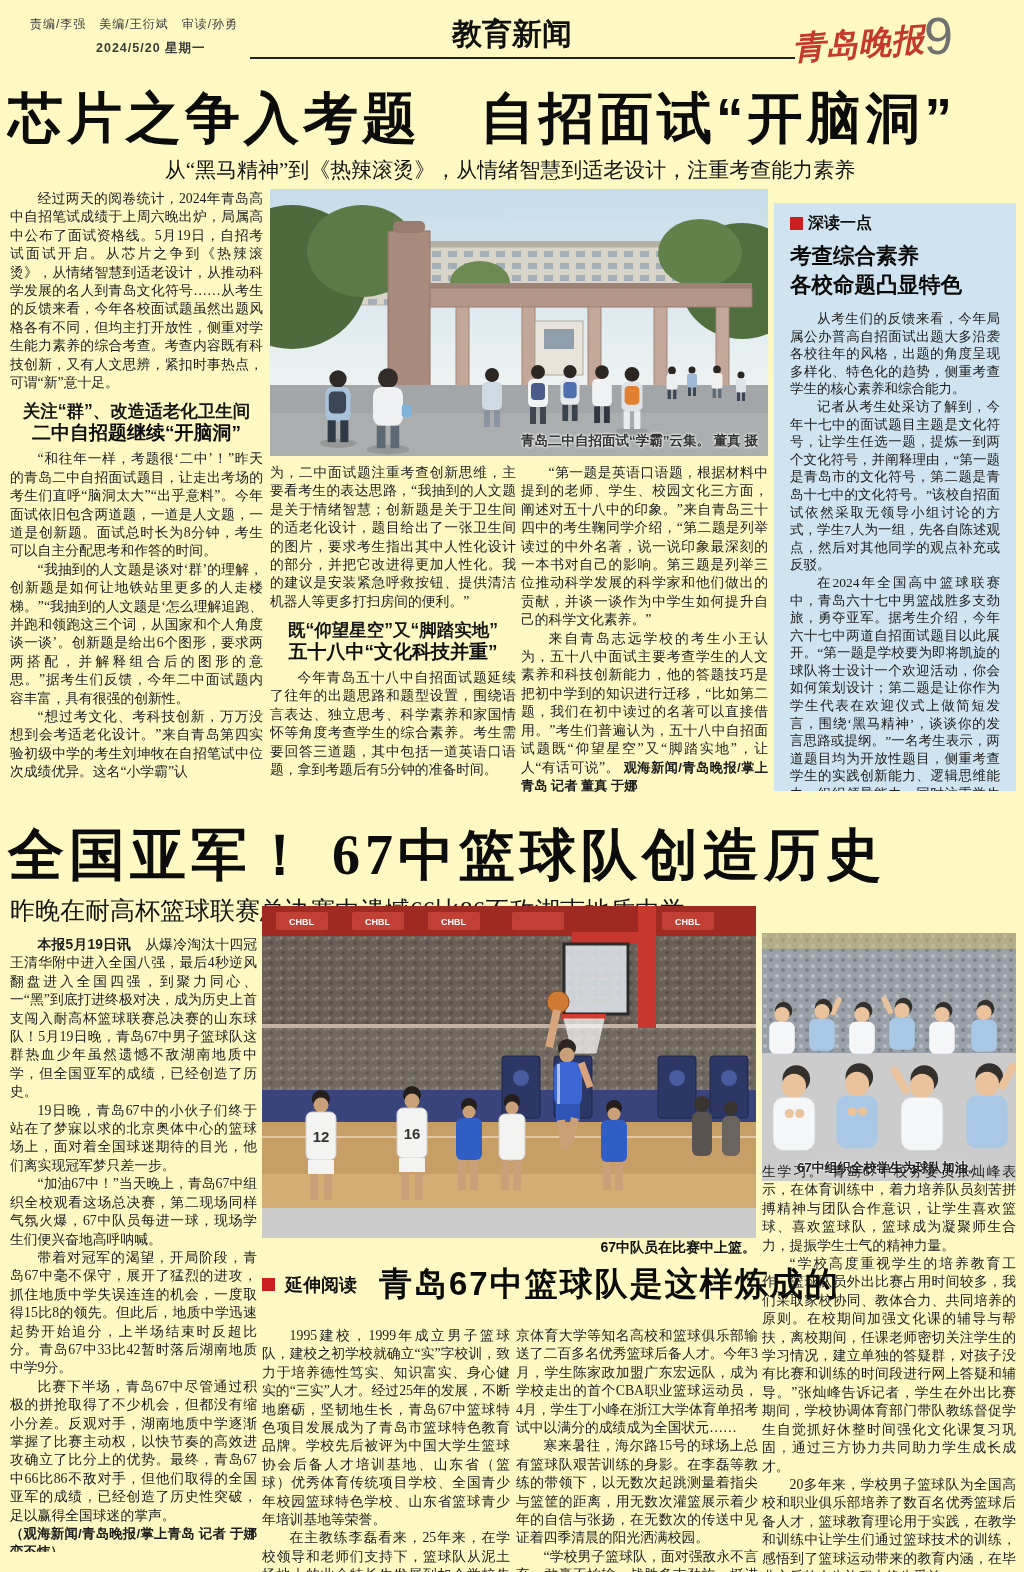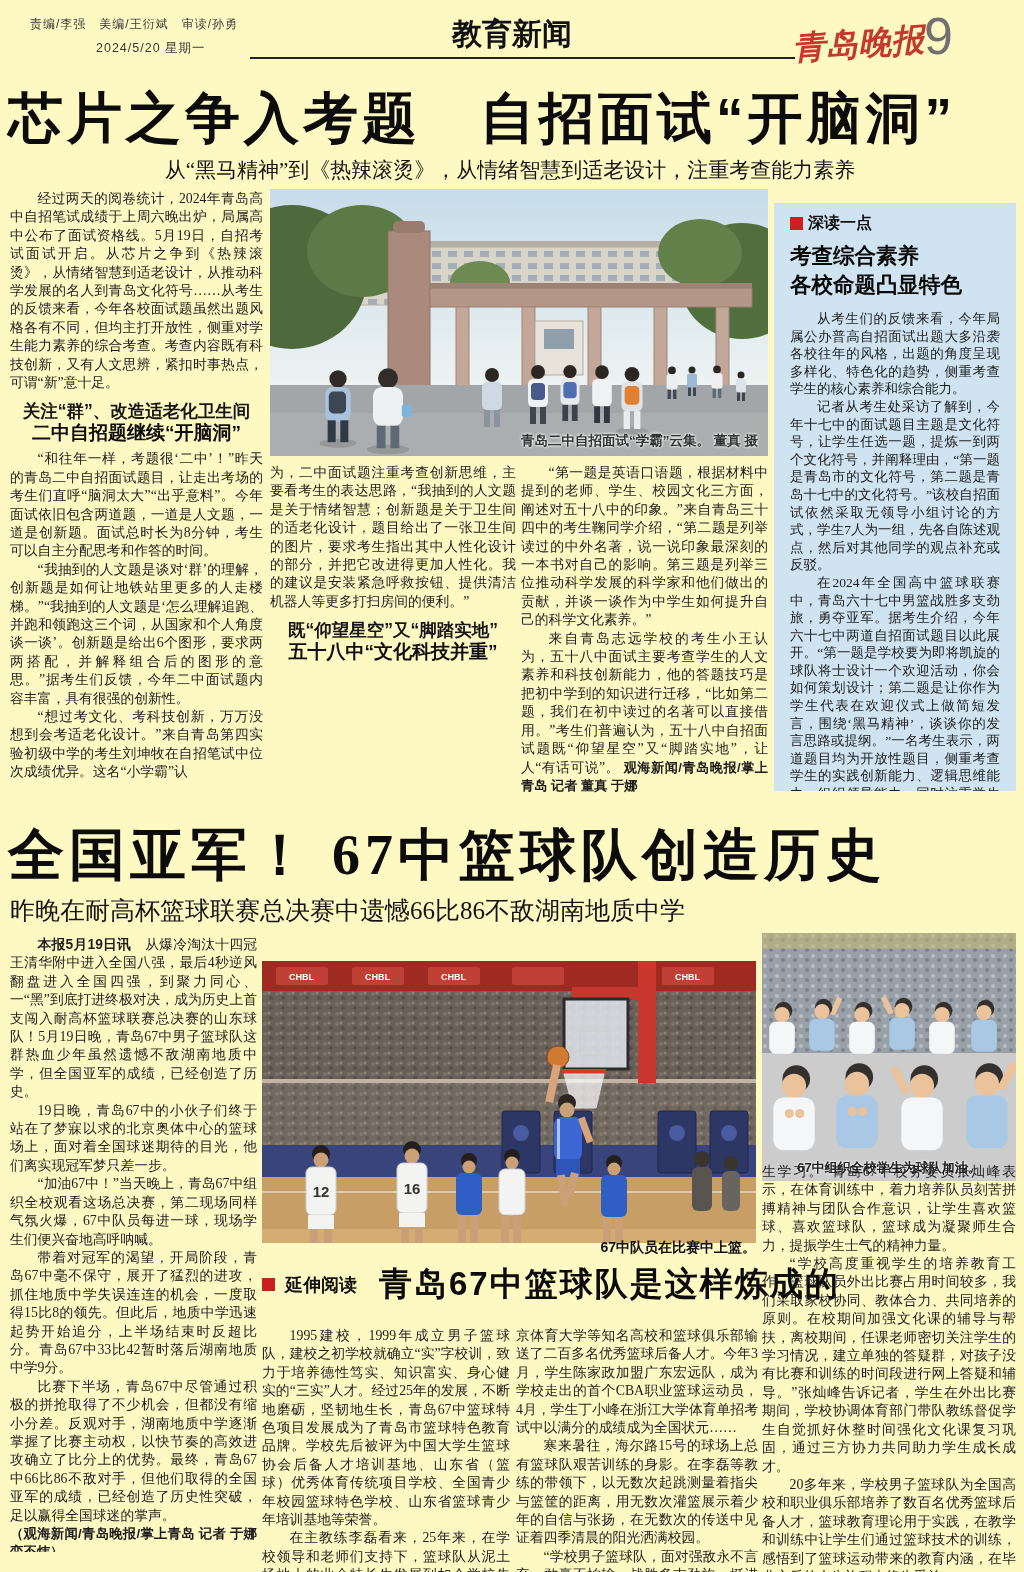--- a/index.html
+++ b/index.html
@@ -2,21 +2,21 @@
 <html><head>
 <meta charset="utf-8">
 <style>
   html,body{margin:0;padding:0;background:#e9e7e2;}
   .page{position:relative;width:1024px;height:1572px;background:#fef9c3;margin:0 auto;
         overflow:hidden;font-family:"Liberation Serif",serif;color:#1d1d1d;}
   
   .editors{position:absolute;left:30px;top:16px;font-size:12px;color:#3a3a3a;
            font-family:"Liberation Sans",sans-serif;letter-spacing:1px;}
   .dateline{position:absolute;left:96px;top:40px;font-size:12.5px;color:#3a3a3a;
-            font-family:"Liberation Sans",sans-serif;letter-spacing:1px;}
+            font-family:"Liberation Sans",sans-serif;letter-spacing:1px;font-weight:bold;}
   .section-title{position:absolute;left:0;top:14px;width:1024px;text-align:center;
                  font-family:"Liberation Sans",sans-serif;font-size:30px;font-weight:800;color:#111;}
   .header-rule{position:absolute;left:250px;top:57px;width:545px;height:2px;background:#222;}
   .masthead{position:absolute;left:792px;top:22px;font-size:33px;font-weight:800;font-style:italic;
             color:#c4392c;transform:rotate(-4deg);font-family:"Liberation Serif",serif;white-space:nowrap;}
   .pagenum{position:absolute;left:924px;top:6px;font-size:52px;color:#717171;
            font-family:"Liberation Sans",sans-serif;}
   
   .h1{position:absolute;left:8px;top:82px;width:1012px;font-family:"Liberation Sans",sans-serif;
       font-size:55px;font-weight:900;letter-spacing:4px;color:#0c0c0c;white-space:nowrap;}
@@ -48,21 +48,21 @@
           display:flex;align-items:center;gap:5px;}
   .red-sq{display:inline-block;width:13px;height:13px;background:#cc1f1f;}
   .sb-title{font-family:"Liberation Sans",sans-serif;font-weight:900;font-size:21.5px;color:#0a0a0a;
             line-height:29px;margin:8px 0 10px 0;}
   .sidebar .body{text-align:justify;font-size:13.5px;line-height:17.6px;color:#1c1c1c;}
   .sidebar .body p{margin:0;text-indent:2em;}
   
   .photo{position:absolute;overflow:hidden;background:#ccc;}
   .photo svg{display:block;}
   .p1{left:270px;top:189px;width:498px;height:267px;}
-  .p2{left:262px;top:961px;width:494px;height:282px;}
+  .p2{left:262px;top:906px;width:494px;height:332px;}
   .p3{left:762px;top:933px;width:254px;height:248px;}
   .cap-in{position:absolute;right:10px;bottom:6px;font-size:13.5px;font-weight:bold;color:#333;
           font-family:"Liberation Sans",sans-serif;text-shadow:0 0 3px #fff,0 0 3px #fff;}
   .cap-under{position:absolute;left:262px;top:1239px;width:494px;text-align:right;font-size:14px;
              font-weight:bold;font-family:"Liberation Sans",sans-serif;color:#111;}
   .cap-p3{position:absolute;left:0;bottom:4px;width:100%;text-align:center;font-size:13px;font-weight:bold;
           font-family:"Liberation Sans",sans-serif;color:#222;text-shadow:0 0 3px #fff,0 0 2px #fff;}
   
   .exthead{position:absolute;left:262px;top:1262px;width:754px;display:flex;align-items:center;gap:22px;}
   .ext-tag{font-family:"Liberation Sans",sans-serif;font-weight:900;font-size:18px;color:#111;
@@ -210,20 +210,21 @@
     </svg>
     <div class="cap-in">青岛二中自招面试“学霸”云集。 董真 摄</div>
   </div>
 
   <div class="col a1c2">
     <p class="noind">为，二中面试题注重考查创新思维，主要看考生的表达思路，“我抽到的人文题是关于情绪智慧；创新题是关于卫生间的适老化设计，题目给出了一张卫生间的图片，要求考生指出其中人性化设计的部分，并把它改进得更加人性化。我的建议是安装紧急呼救按钮、提供清洁机器人等更多打扫房间的便利。”</p>
     <div class="subhead">
       <span class="l1">既“仰望星空”又“脚踏实地”</span>
       <span class="l2">五十八中“文化科技并重”</span>
     </div>
+    <p>今年青岛五十八中自招面试题延续了往年的出题思路和题型设置，围绕语言表达、独立思考、科学素养和家国情怀等角度考查学生的综合素养。考生需要回答三道题，其中包括一道英语口语题，拿到考题后有5分钟的准备时间。</p>
   </div>
 
   <div class="col a1c3">
     <p>“第一题是英语口语题，根据材料中提到的老师、学生、校园文化三方面，阐述对五十八中的印象。”来自青岛三十四中的考生鞠同学介绍，“第二题是列举读过的中外名著，说一说印象最深刻的一本书对自己的影响。第三题是列举三位推动科学发展的科学家和他们做出的贡献，并谈一谈作为中学生如何提升自己的科学文化素养。”</p>
     <p><span>来自青岛志远学校的考生小王认为，五十八中面试主要考查学生的人文素养和科技创新能力，他的答题技巧是把初中学到的知识进行迁移，“比如第二题，我们在初中读过的名著可以直接借用。”考生们普遍认为，五十八中自招面试题既“仰望星空”又“脚踏实地”，让人“有话可说”。</span>
       <b class="byline-inline">观海新闻/青岛晚报/掌上青岛 记者 董真 于娜</b></p>
   </div>
 
   <div class="sidebar">
     <div class="sb-tag">

